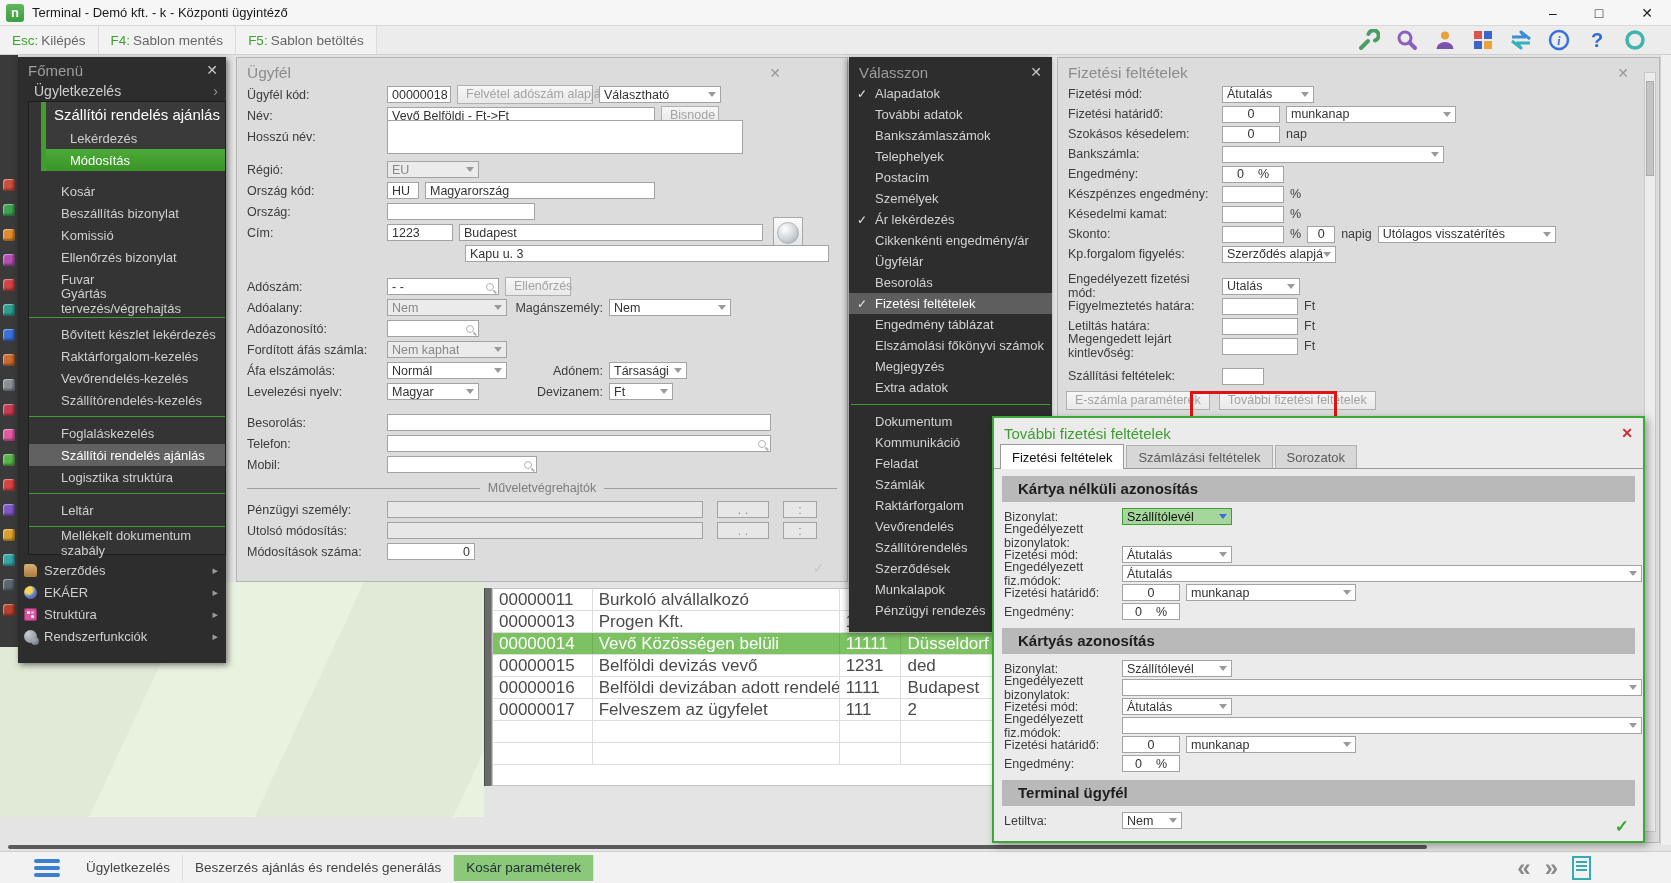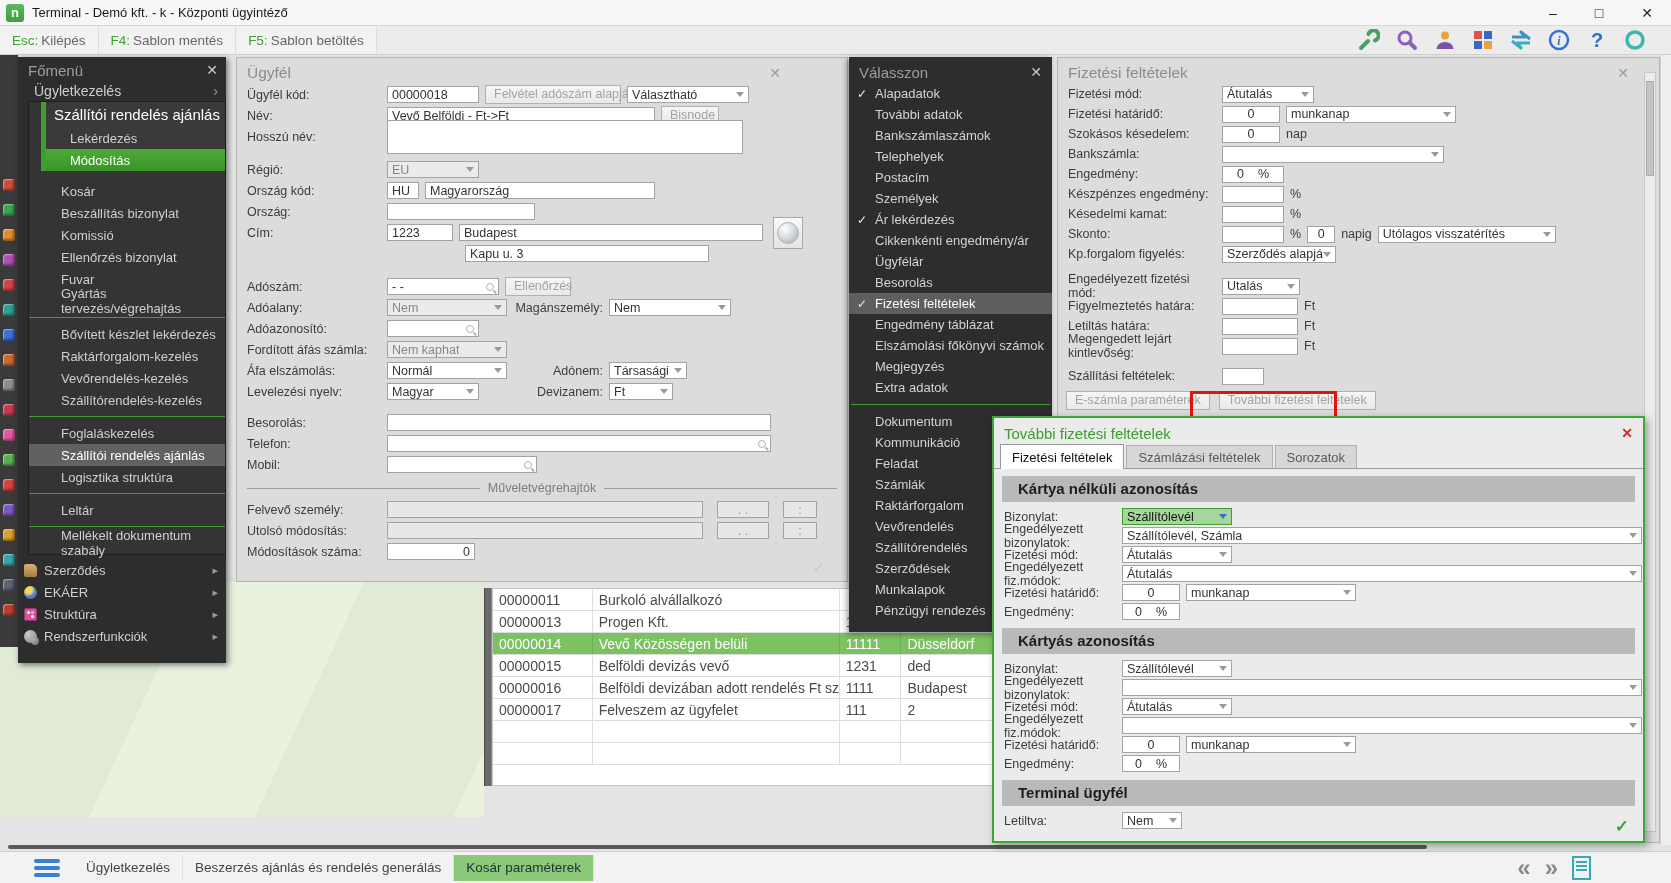--- a/index.html
+++ b/index.html
@@ -103,21 +103,21 @@
   #custform .formcheck { position:absolute; right:22px; bottom:4px; color:#c2cbc0; font-size:15px; }
 
   
   #tbl-divider { position:absolute; left:484px; top:533px; width:8px; height:198px; background:#6a6a6a; z-index:2;
     border-left:1px solid #4a4a4a; border-right:1px solid #8a8a8a; }
   #custtable { position:absolute; left:492px; top:533px; width:520px; height:198px; background:#fff; z-index:1;
     border:1px solid #c4c4c4; }
   .trow { display:flex; height:22px; border-bottom:1px solid #dedede; background:#fff; }
   .trow.selected { background:#7cc263; }
   .trow.selected .tcell { color:#fff; border-right-color:#6db054; }
-  .tcell { border-right:1px solid #dedede; padding:0 6px; font-size:14px; color:#4a4a4a;
+  .tcell { border-right:1px solid #dedede; padding:0 6px; font-size:17px; color:#4a4a4a;
     display:flex; align-items:center; white-space:nowrap; overflow:hidden; }
   .c0 { width:100px; } .c1 { width:248px; } .c2 { width:62px; } .c3 { width:110px; border-right:none; }
 
   
   #choosepanel { position:absolute; left:849px; top:2px; width:203px; height:575px; background:#2d2d2d; z-index:3;
     box-shadow:-2px 2px 6px rgba(0,0,0,.4); color:#d2d2d2; }
   #choosepanel .ptitle { height:26px; display:flex; align-items:center; padding:4px 10px 0 10px; color:#9d9d9d; font-size:15px; }
   .citem { height:21px; display:flex; align-items:center; font-size:13px; color:#d2d2d2; }
   .citem .chk { width:26px; text-align:center; color:#e4e4e4; font-size:12px; flex:0 0 auto; }
   .citem.selected { background:#5e5e5e; color:#fff; }
@@ -386,21 +386,21 @@
   </div>
 
   <div id="custform" class="lpanel">
     <div class="ptitle-light">
       <span>Ügyfél</span>
       <span class="closex" style="margin-left:auto; margin-right:56px;">✕</span>
     </div>
     <div class="form-fields">
         <div class="frow">
           <span class="flabel">Ügyfél kód:</span>
-          <div class="ctl input" style="width: 92px;">
+          <div class="ctl input" style="width: 64px;">
             <span>00000018</span>
           </div>
           <div class="ctl btn disabled" style="width: 136px;">Felvétel adószám alapján</div>
           <div class="ctl select" style="width: 122px;">
             <span class="selval">Választható</span>
             <span class="arrow"></span>
           </div>
         </div>
         <div class="frow">
           <span class="flabel">Név:</span>
@@ -445,21 +445,21 @@
           <div class="ctl input" style="width: 304px;">
             <span>Budapest</span>
           </div>
           <div class="globe-btn">
             <span class="globe"></span>
           </div>
         </div>
         <div class="frow">
           <span class="flabel"></span>
           <span style="display: inline-block; width: 72px;"></span>
-          <div class="ctl input" style="width: 244px;">
+          <div class="ctl input" style="width: 364px;">
             <span>Kapu u. 3</span>
           </div>
         </div>
         <div class="frow" style="margin-top: 12px;">
           <span class="flabel">Adószám:</span>
           <div class="ctl input num" style="width: 112px;">
             <span>- -</span>
             <span class="mag"></span>
           </div>
           <div class="ctl btn disabled" style="width: 66px;">Ellenőrzés</div>
@@ -533,21 +533,21 @@
             <span></span>
             <span class="mag"></span>
           </div>
         </div>
         <div class="hsep">
           <i></i>
           <b>Műveletvégrehajtók</b>
           <i></i>
         </div>
         <div class="frow">
-          <span class="flabel">Felvevő személy:</span>
+          <span class="flabel">Pénzügyi személy:</span>
           <div class="ctl input disabled" style="width: 316px;">
             <span></span>
           </div>
           <div class="ctl input disabled num" style="width: 52px; margin-left: 8px;">
             <span>. .</span>
           </div>
           <div class="ctl input disabled num" style="width: 34px; margin-left: 8px;">
             <span>:</span>
           </div>
         </div>
@@ -912,24 +912,20 @@
         <div class="section-bar">Kártya nélküli azonosítás</div>
         <div class="frow">
           <span class="flabel">Bizonylat:</span>
           <div class="ctl select green" style="width: 110px;">
             <span class="selval">Szállítólevél</span>
             <span class="arrow"></span>
           </div>
         </div>
         <div class="frow">
           <span class="flabel">Engedélyezett bizonylatok:</span>
-          <div class="ctl select" style="width: 520px;">
-            <span class="selval">Szállítólevél, Számla</span>
-            <span class="arrow"></span>
-          </div>
         </div>
         <div class="frow">
           <span class="flabel">Fizetési mód:</span>
           <div class="ctl select" style="width: 110px;">
             <span class="selval">Átutalás</span>
             <span class="arrow"></span>
           </div>
         </div>
         <div class="frow">
           <span class="flabel">Engedélyezett fiz.módok:</span>

